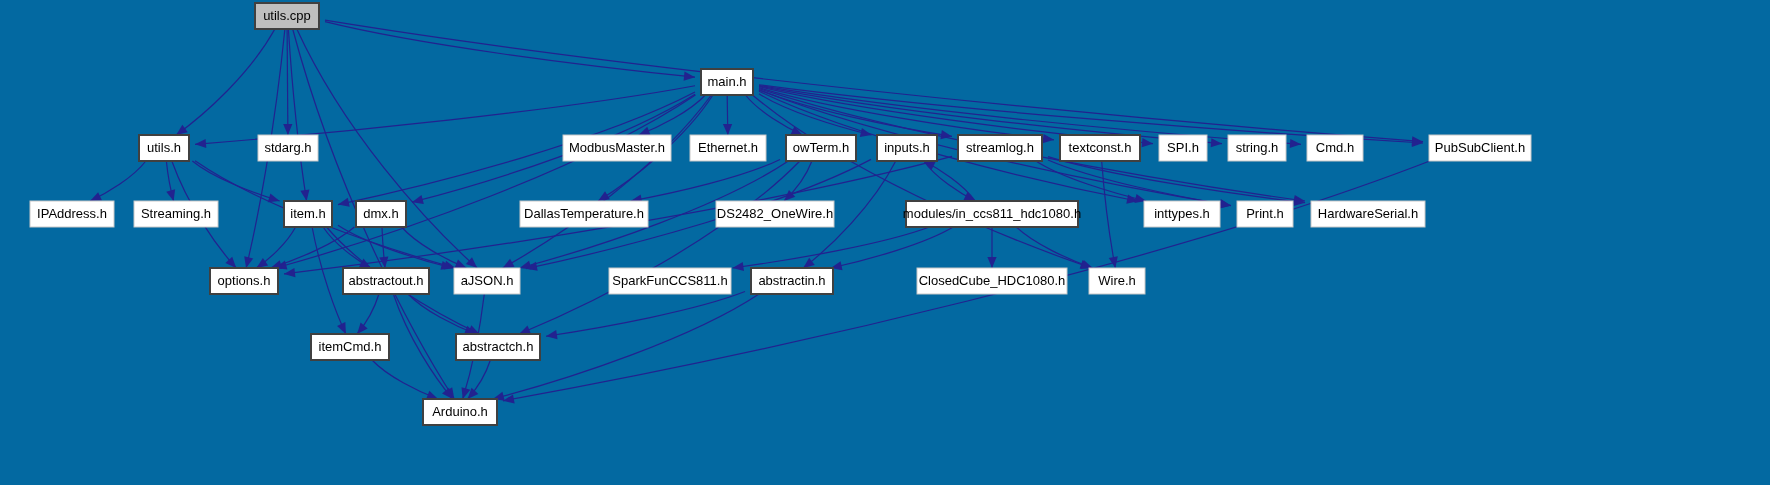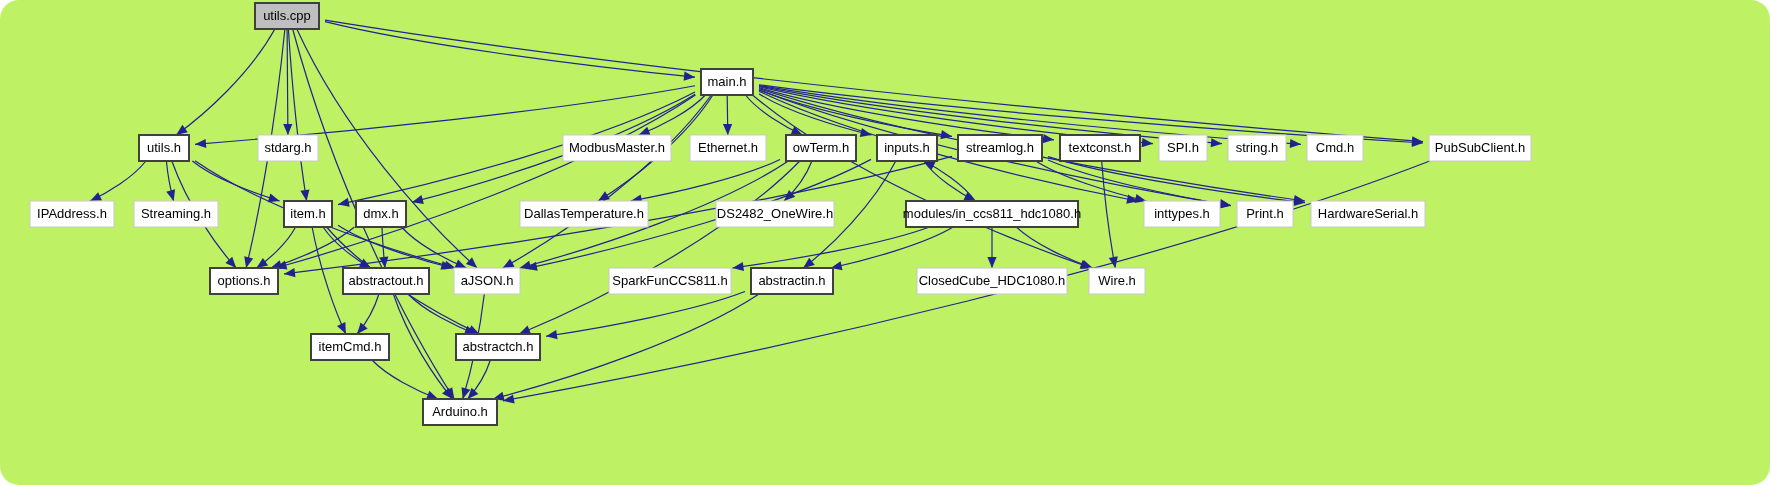--- a/index.html
+++ b/index.html
@@ -1,17 +1,17 @@
 <!DOCTYPE html>
 <html><head>
 <meta charset="utf-8">
 <style>
   html,body{margin:0;padding:0;background:#ffffff;}
   body{font-family:"Liberation Sans","DejaVu Sans",sans-serif;}
-  #graph-wrap{position:relative;width:1770px;height:485px;overflow:hidden;background:#bef264;border-radius:19px;}
+  #graph-wrap{position:relative;width:1770px;height:485px;overflow:hidden;background:#0369a1;}
   svg#graph{display:block;width:1770px;height:485px;}
   .nodebox{fill:#ffffff;}
   .nodebox.bold{stroke:#404040;stroke-width:2;}
   .nodebox.light{stroke:#c8c8c8;stroke-width:1;}
   .nodebox.root{fill:#bfbfbf;stroke:#404040;stroke-width:2;}
   .nodelabel{font-family:"Liberation Sans","DejaVu Sans",sans-serif;font-size:13px;fill:#000000;text-anchor:middle;dominant-baseline:middle;}
   .edge{fill:none;stroke:#22228f;stroke-width:1.2;}
   .arrow{fill:#22228f;}
 </style>
 </head>

